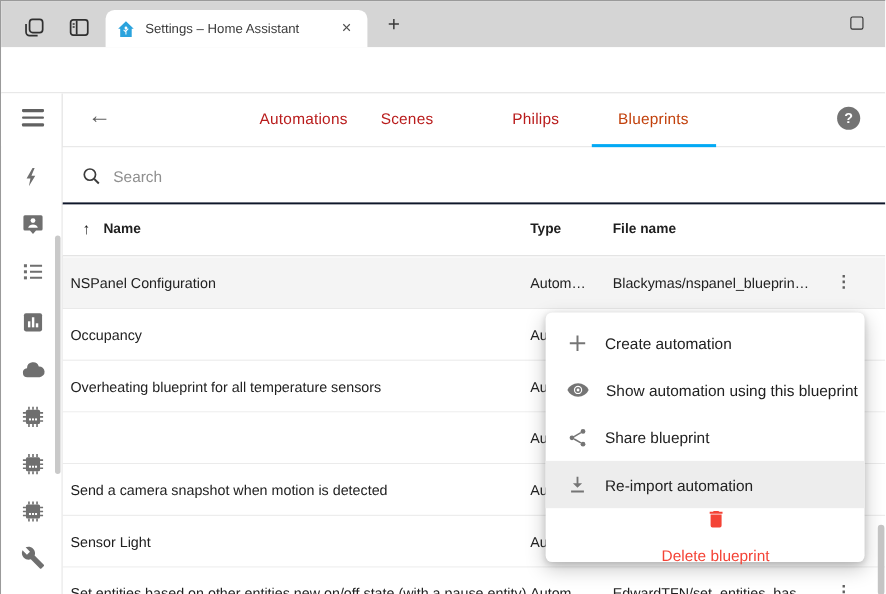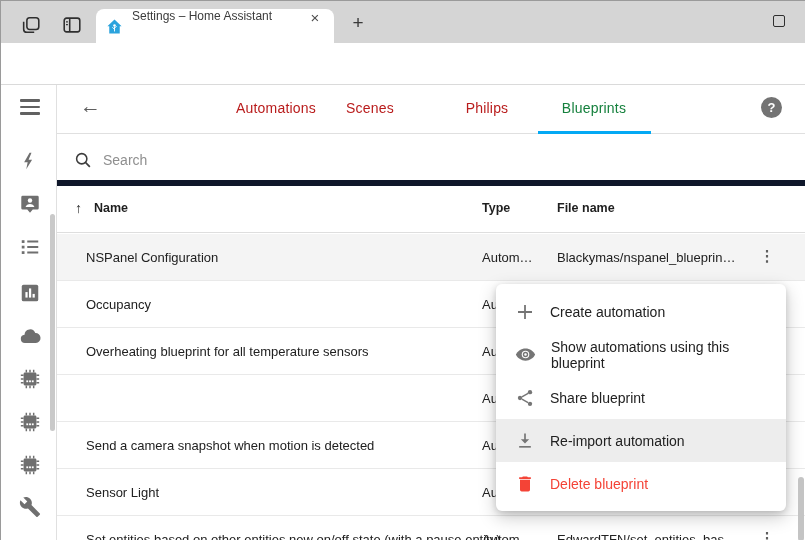--- a/index.html
+++ b/index.html
@@ -12,21 +12,21 @@
   .icon { display:inline-flex; align-items:center; justify-content:center; }
   svg { display:block; }
 
   
   .tabstrip { position:absolute; left:0; top:0; right:0; height:42px; background:#d5d5d5; }
   .tabstrip-icon { position:absolute; top:13px; width:22px; height:22px; cursor:pointer; }
   .tab-actions { left:19px; }
   .vertical-tabs { left:60px; }
   .browser-tab {
     position:absolute; left:95px; top:8px; width:238px; height:34px; background:#fff;
-    border-radius:8px 8px 0 0; display:flex; padding:0 10px; gap:9px;
+    border-radius:8px 8px 0 0; display:flex; align-items:center; padding:16px 10px; gap:9px;
   }
   .tab-title { flex:1; font-size:12px; color:#3b3b3b; white-space:nowrap; overflow:hidden; }
   .tab-close { font-size:15px; color:#4d4d4d; width:18px; height:18px; line-height:18px;
     text-align:center; border-radius:4px; cursor:pointer; }
   .new-tab { position:absolute; left:345px; top:10px; width:24px; height:24px; font-size:19px;
     color:#3a3a3a; text-align:center; line-height:23px; cursor:pointer; }
   .win-max { position:absolute; left:772px; top:14px; width:12px; height:12px;
     border:1.5px solid #2f2f2f; border-radius:2px; cursor:pointer; }
 
   
@@ -51,67 +51,67 @@
     color:#3a3a3a; font-weight:bold; cursor:pointer; }
 
   
   .app-header { position:absolute; left:0; top:84px; right:0; height:49px; background:#fff;
     border-bottom:1px solid #e0e0e0; }
   .hamburger { position:absolute; left:19px; top:98px; width:20px; height:16px; cursor:pointer; }
   .hamburger span { display:block; height:2.5px; background:#616161; border-radius:1px; margin-bottom:4px; }
   .ha-back { position:absolute; left:79px; top:93px; font-size:21px; color:#5f5f5f; cursor:pointer; }
   .nav-tab { position:absolute; top:99px; transform:translateX(-50%); font-size:14px;
     color:#b91c1c; letter-spacing:.2px; cursor:pointer; white-space:nowrap; }
-  .nav-tab.active { color:#15803d; }
+  .nav-tab.active { color:#c2410c; }
   .tab-underline { position:absolute; left:537px; top:130px; width:113px; height:3px; background:#03a9f4; }
   .help-btn { position:absolute; left:760px; top:96px; width:21px; height:21px; border-radius:50%;
     background:#737373; color:#fff; font-size:13px; font-weight:bold; text-align:center;
     line-height:21px; cursor:pointer; }
 
   
   .sidebar { position:absolute; left:0; top:84px; bottom:0; width:56px; background:#fff;
     border-right:1px solid #e0e0e0; }
   .side-item { position:absolute; left:18px; width:22px; height:22px; cursor:pointer; }
   .side-thumb { position:absolute; left:49px; top:129px; width:5px; height:217px;
     background:#c9c9c9; border-radius:3px; cursor:pointer; }
 
   
   .search-row { position:absolute; left:56px; top:133px; right:0; height:52px; background:#fff;
-    border-bottom:6px solid #0f172a; }
+    border-bottom:2px solid #0f172a; }
   .search-icon { position:absolute; left:17px; top:17px; }
   .search-input { position:absolute; left:46px; top:14px; width:400px; height:24px; border:none;
     outline:none; font-size:14px; font-family:"Liberation Sans",sans-serif; color:#212121; }
   .search-input::placeholder { color:#8f8f8f; }
 
   
   .thead { position:absolute; left:56px; top:185px; right:0; height:47px; background:#fff;
     border-bottom:1px solid #dedede; font-size:12.5px; font-weight:bold; color:#1f1f1f; }
   .sort-arrow { position:absolute; left:18px; top:14px; font-size:14px; }
   .col-name { position:absolute; left:37px; top:15px; cursor:pointer; }
   .col-type { position:absolute; left:425px; top:15px; cursor:pointer; }
   .col-file { position:absolute; left:500px; top:15px; cursor:pointer; }
 
   .trow { position:absolute; left:56px; right:0; height:47px; background:#fff;
     border-bottom:1px solid #e9e9e9; font-size:13px; color:#212121; cursor:pointer; }
   .trow.selected { background:#f4f4f4; }
   .cell { position:absolute; top:16px; white-space:nowrap; }
-  .cell.name { left:29px; }
+  .cell.name { left:7px; }
   .cell.type { left:425px; }
   .cell.file { left:500px; }
   .row-dots { position:absolute; left:700px; top:13px; width:20px; height:20px; text-align:center;
     font-size:15px; font-weight:bold; color:#5f5f5f; letter-spacing:0; cursor:pointer; }
 
   
   .ctx-menu { position:absolute; left:495px; top:283px; width:290px; height:227px; background:#fff;
     border-radius:6px; box-shadow:0 6px 18px rgba(0,0,0,.22), 0 2px 6px rgba(0,0,0,.14);
     padding:6px 0; z-index:10; }
   .ctx-item { height:43px; display:flex; align-items:center; padding-left:19px; gap:15px;
     font-size:14px; color:#212121; cursor:pointer; }
   .ctx-item.hovered { background:#ededed; }
-  .ctx-item.danger { color:#f44336; }
+  .ctx-item.danger { color:#f44336;flex-direction:column; }
 
   .main-thumb { position:absolute; left:797px; top:476px; width:6px; height:64px;
     background:#c4c4c4; border-radius:3px; cursor:pointer; z-index:11; }
 </style>
 </head>
 <body>
 
 <div class="screen">
 
   <div class="tabstrip">
@@ -369,21 +369,21 @@
       <span>Create automation</span>
     </div>
     <div class="ctx-item">
       <span class="icon">
         <svg width="21" height="21" viewBox="0 0 24 24">
             <path d="M12 5c-5 0-9.3 3.1-11 7 1.7 3.9 6 7 11 7s9.3-3.1 11-7c-1.7-3.9-6-7-11-7Z" fill="#757575"></path>
             <circle cx="12" cy="12" r="4.3" fill="#fff"></circle>
             <circle cx="12" cy="12" r="2.3" fill="none" stroke="#757575" stroke-width="1.6"></circle>
           </svg>
       </span>
-      <span>Show automations using this blueprint</span>
+      <span>Show automation using this blueprint</span>
     </div>
     <div class="ctx-item">
       <span class="icon">
         <svg width="20" height="20" viewBox="0 0 24 24">
             <circle cx="18" cy="5" r="2.6" fill="#757575"></circle>
             <circle cx="6" cy="12" r="2.6" fill="#757575"></circle>
             <circle cx="18" cy="19" r="2.6" fill="#757575"></circle>
             <path d="M8.3 10.7 15.7 6.4M8.3 13.3l7.4 4.3" stroke="#757575" stroke-width="1.7"></path>
           </svg>
       </span>

